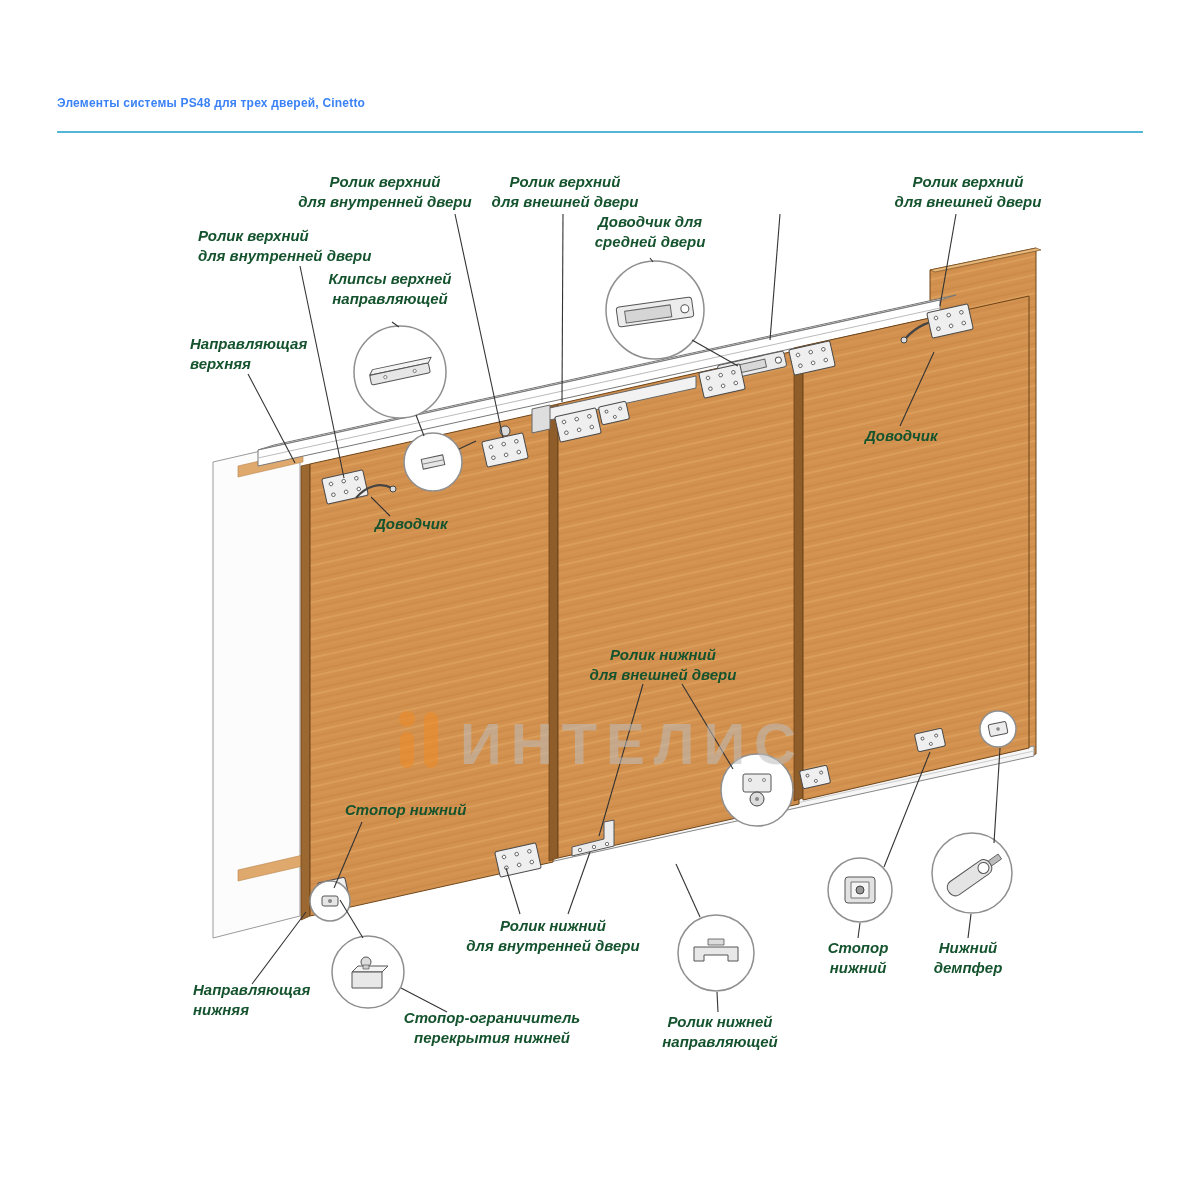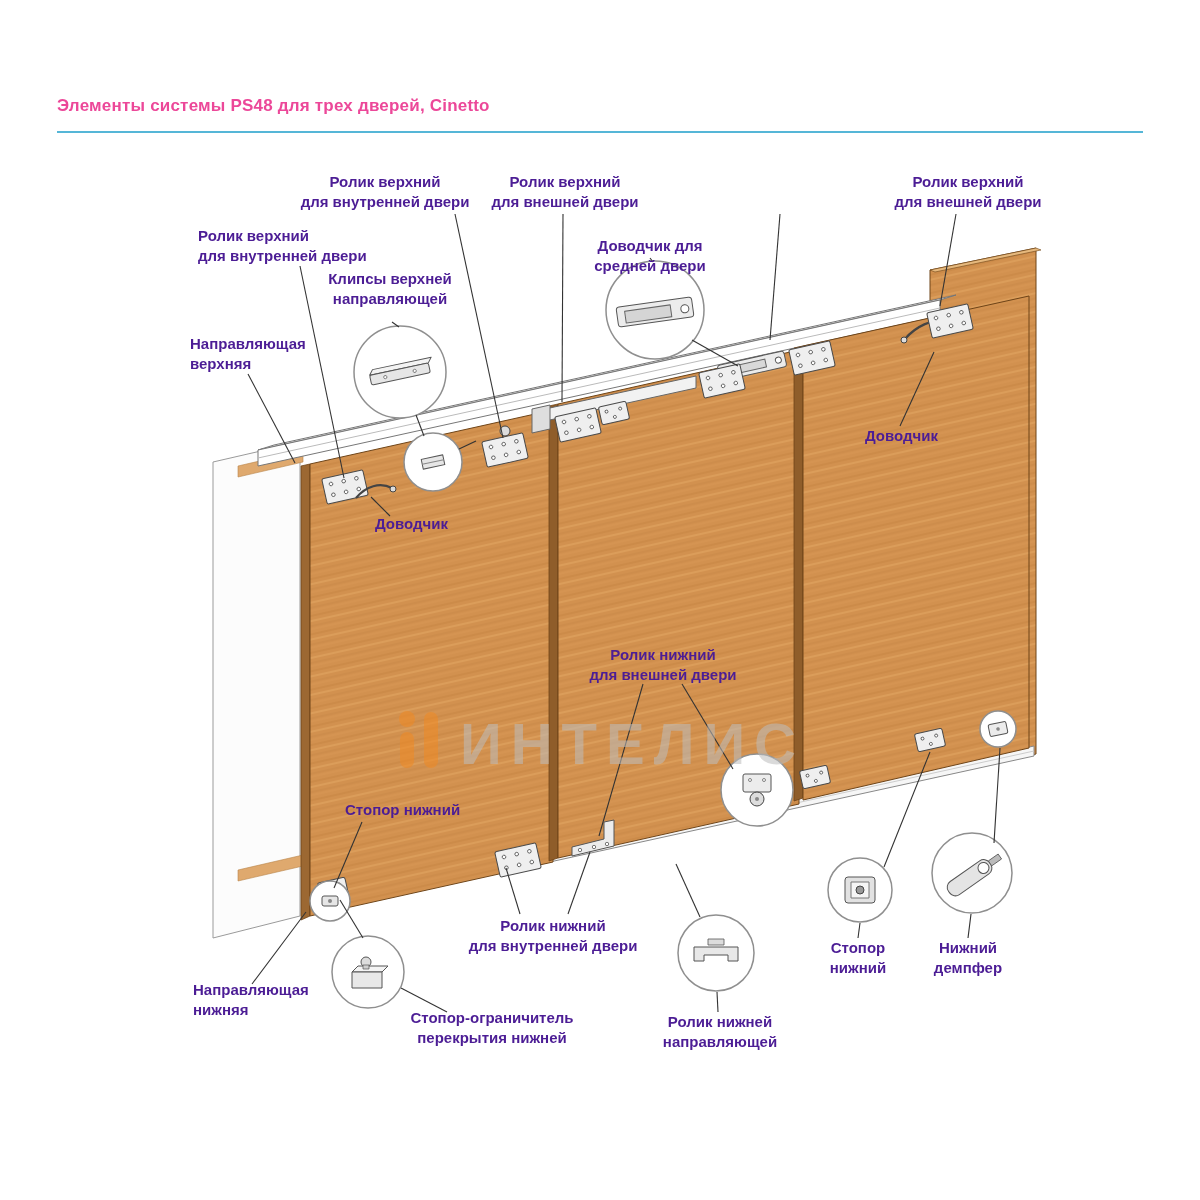--- a/index.html
+++ b/index.html
@@ -1,23 +1,23 @@
 <!DOCTYPE html>
 <html><head>
 <meta charset="utf-8">
 <style>
   html,body{margin:0;padding:0;background:#fff;}
   .stage{position:relative;width:1200px;height:1200px;background:#ffffff;
          font-family:"Liberation Sans",sans-serif;overflow:hidden;}
-  .title{position:absolute;left:57px;top:96px;font-size:17px;font-weight:bold;
-         color:#ec4899;letter-spacing:.2px;}
+  .title{position:absolute;left:57px;top:96px;font-size:12px;font-weight:bold;
+         color:#3b82f6;letter-spacing:.2px;}
   .divider{position:absolute;left:57px;top:131px;width:1086px;height:2px;background:#55b6d7;}
   svg.scene{position:absolute;left:0;top:0;z-index:1;}
-  .lbl{position:absolute;z-index:10;font-weight:600;font-size:15px;
-       line-height:1.32;color:#4c1d95;white-space:pre-line;}
+  .lbl{position:absolute;z-index:10;font-style:italic;font-weight:600;font-size:15px;
+       line-height:1.32;color:#14532d;white-space:pre-line;}
   .lbl.center{transform:translateX(-50%);text-align:center;}
   .watermark{position:absolute;left:396px;top:710px;z-index:5;display:flex;
              align-items:flex-start;gap:12px;opacity:.55;pointer-events:none;}
   .watermark .wm-text{font-size:58px;font-weight:bold;color:#bdbdbd;letter-spacing:9px;}
 </style>
 </head>
 <body>
 
 <div class="stage">
 
@@ -247,21 +247,21 @@
   <div class="lbl center" style="left:385px;top:172px">Ролик верхний
 для внутренней двери</div>
   <div class="lbl" style="left:198px;top:226px">Ролик верхний
 для внутренней двери</div>
   <div class="lbl center" style="left:390px;top:269px">Клипсы верхней
 направляющей</div>
   <div class="lbl" style="left:190px;top:334px">Направляющая
 верхняя</div>
   <div class="lbl center" style="left:565px;top:172px">Ролик верхний
 для внешней двери</div>
-  <div class="lbl center" style="left:650px;top:236px">Доводчик для
+  <div class="lbl center" style="left:650px;top:212px">Доводчик для
 средней двери</div>
   <div class="lbl center" style="left:968px;top:172px">Ролик верхний
 для внешней двери</div>
   <div class="lbl" style="left:865px;top:426px">Доводчик</div>
   <div class="lbl" style="left:375px;top:514px">Доводчик</div>
   <div class="lbl center" style="left:663px;top:645px">Ролик нижний
 для внешней двери</div>
   <div class="lbl" style="left:345px;top:800px">Стопор нижний</div>
   <div class="lbl center" style="left:553px;top:916px">Ролик нижний
 для внутренней двери</div>

